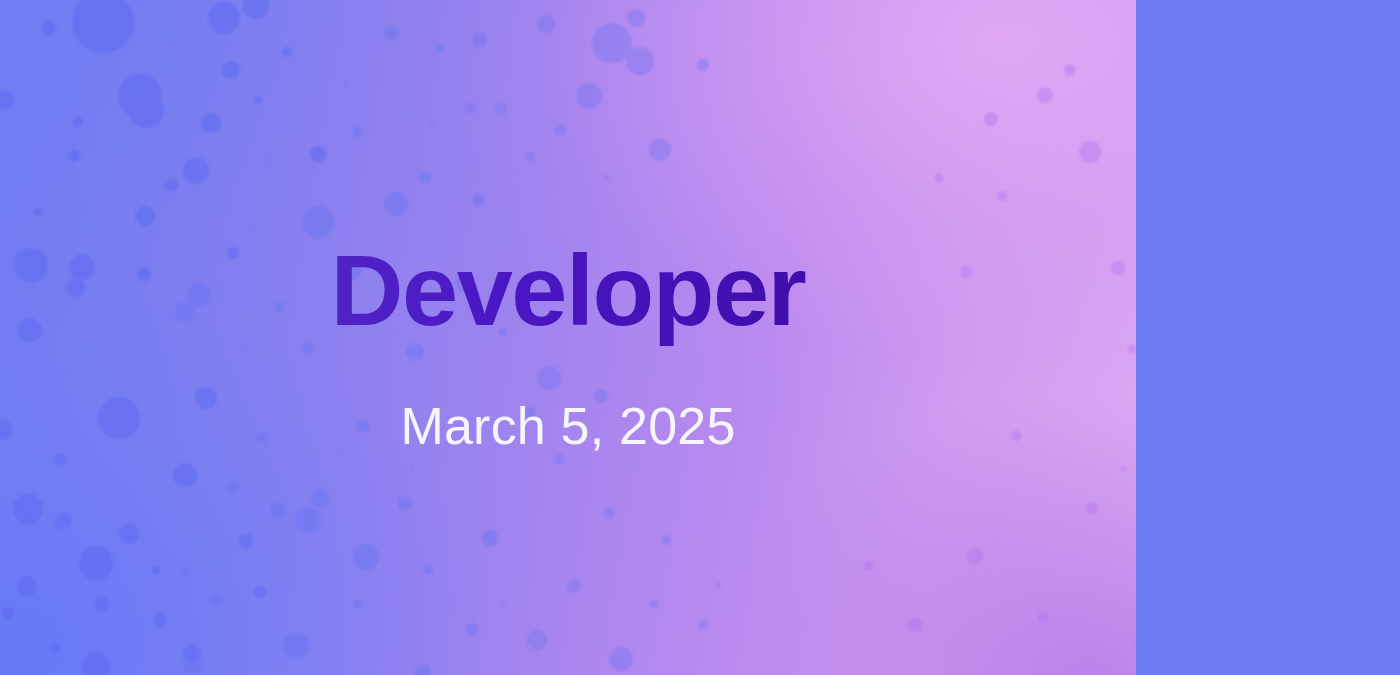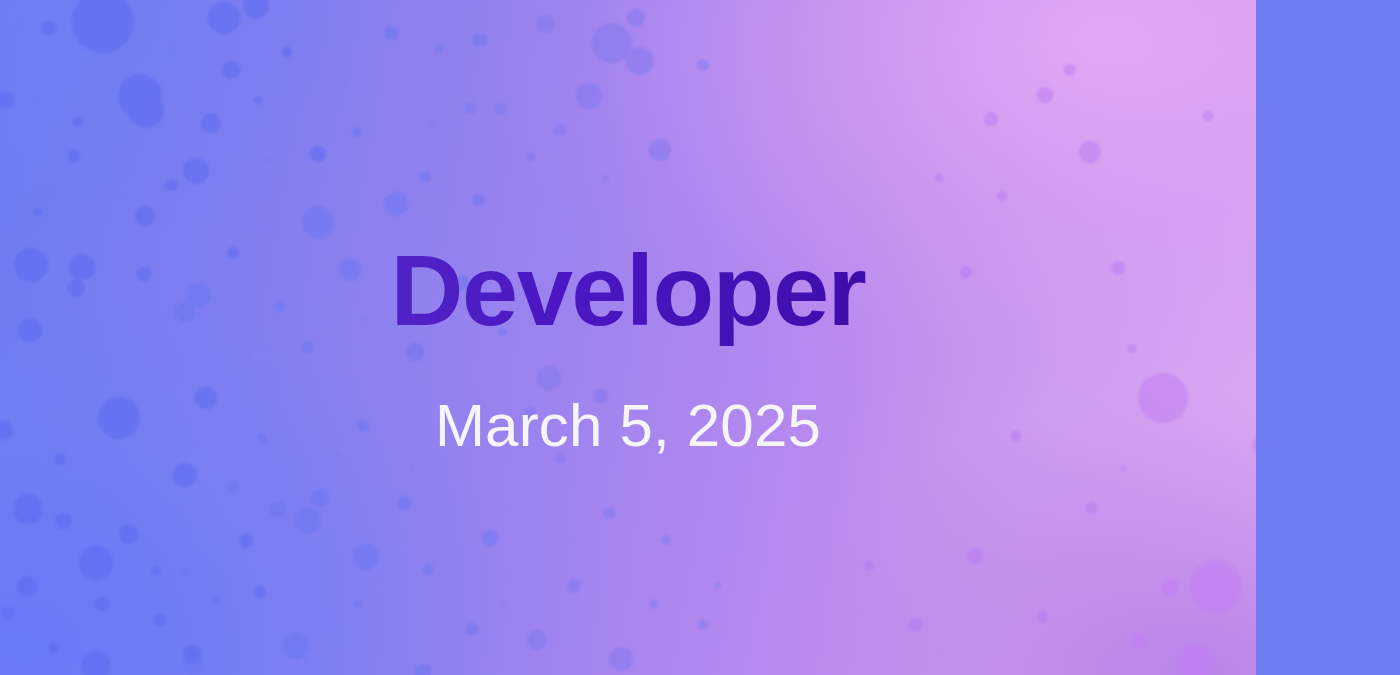--- a/index.html
+++ b/index.html
@@ -8,25 +8,24 @@
     padding: 0;
     background: #6f7bf0;
   }
   body {
     font-family: "Liberation Sans", sans-serif;
   }
 
   
   #banner {
     position: relative;
-    width: 1240px;
+    width: 1136px;
     height: 675px;
     overflow: hidden;
     background-color: #8f7cee;
-    padding-left: 16px;
   }
 
   
   .bg-base {
     position: absolute;
     inset: 0;
     background:
       linear-gradient(100deg,
         #6e7cf2 0%,
         #7a7df1 14%,
@@ -113,21 +112,21 @@
     color: transparent;
     -webkit-text-fill-color: transparent;
     padding-bottom: 6px;
   }
   .headline .line { display: block; }
 
   .subtitle {
     margin: 0;
     padding-top: 30px;
     font-family: "Liberation Sans", sans-serif;
-    font-size: 60px;
+    font-size: 52px;
     line-height: 60px;
     font-weight: normal;
     letter-spacing: 0.2px;
     color: #f6f5fb;
     text-align: right;
   }
 </style>
 </head>
 <body>
 

